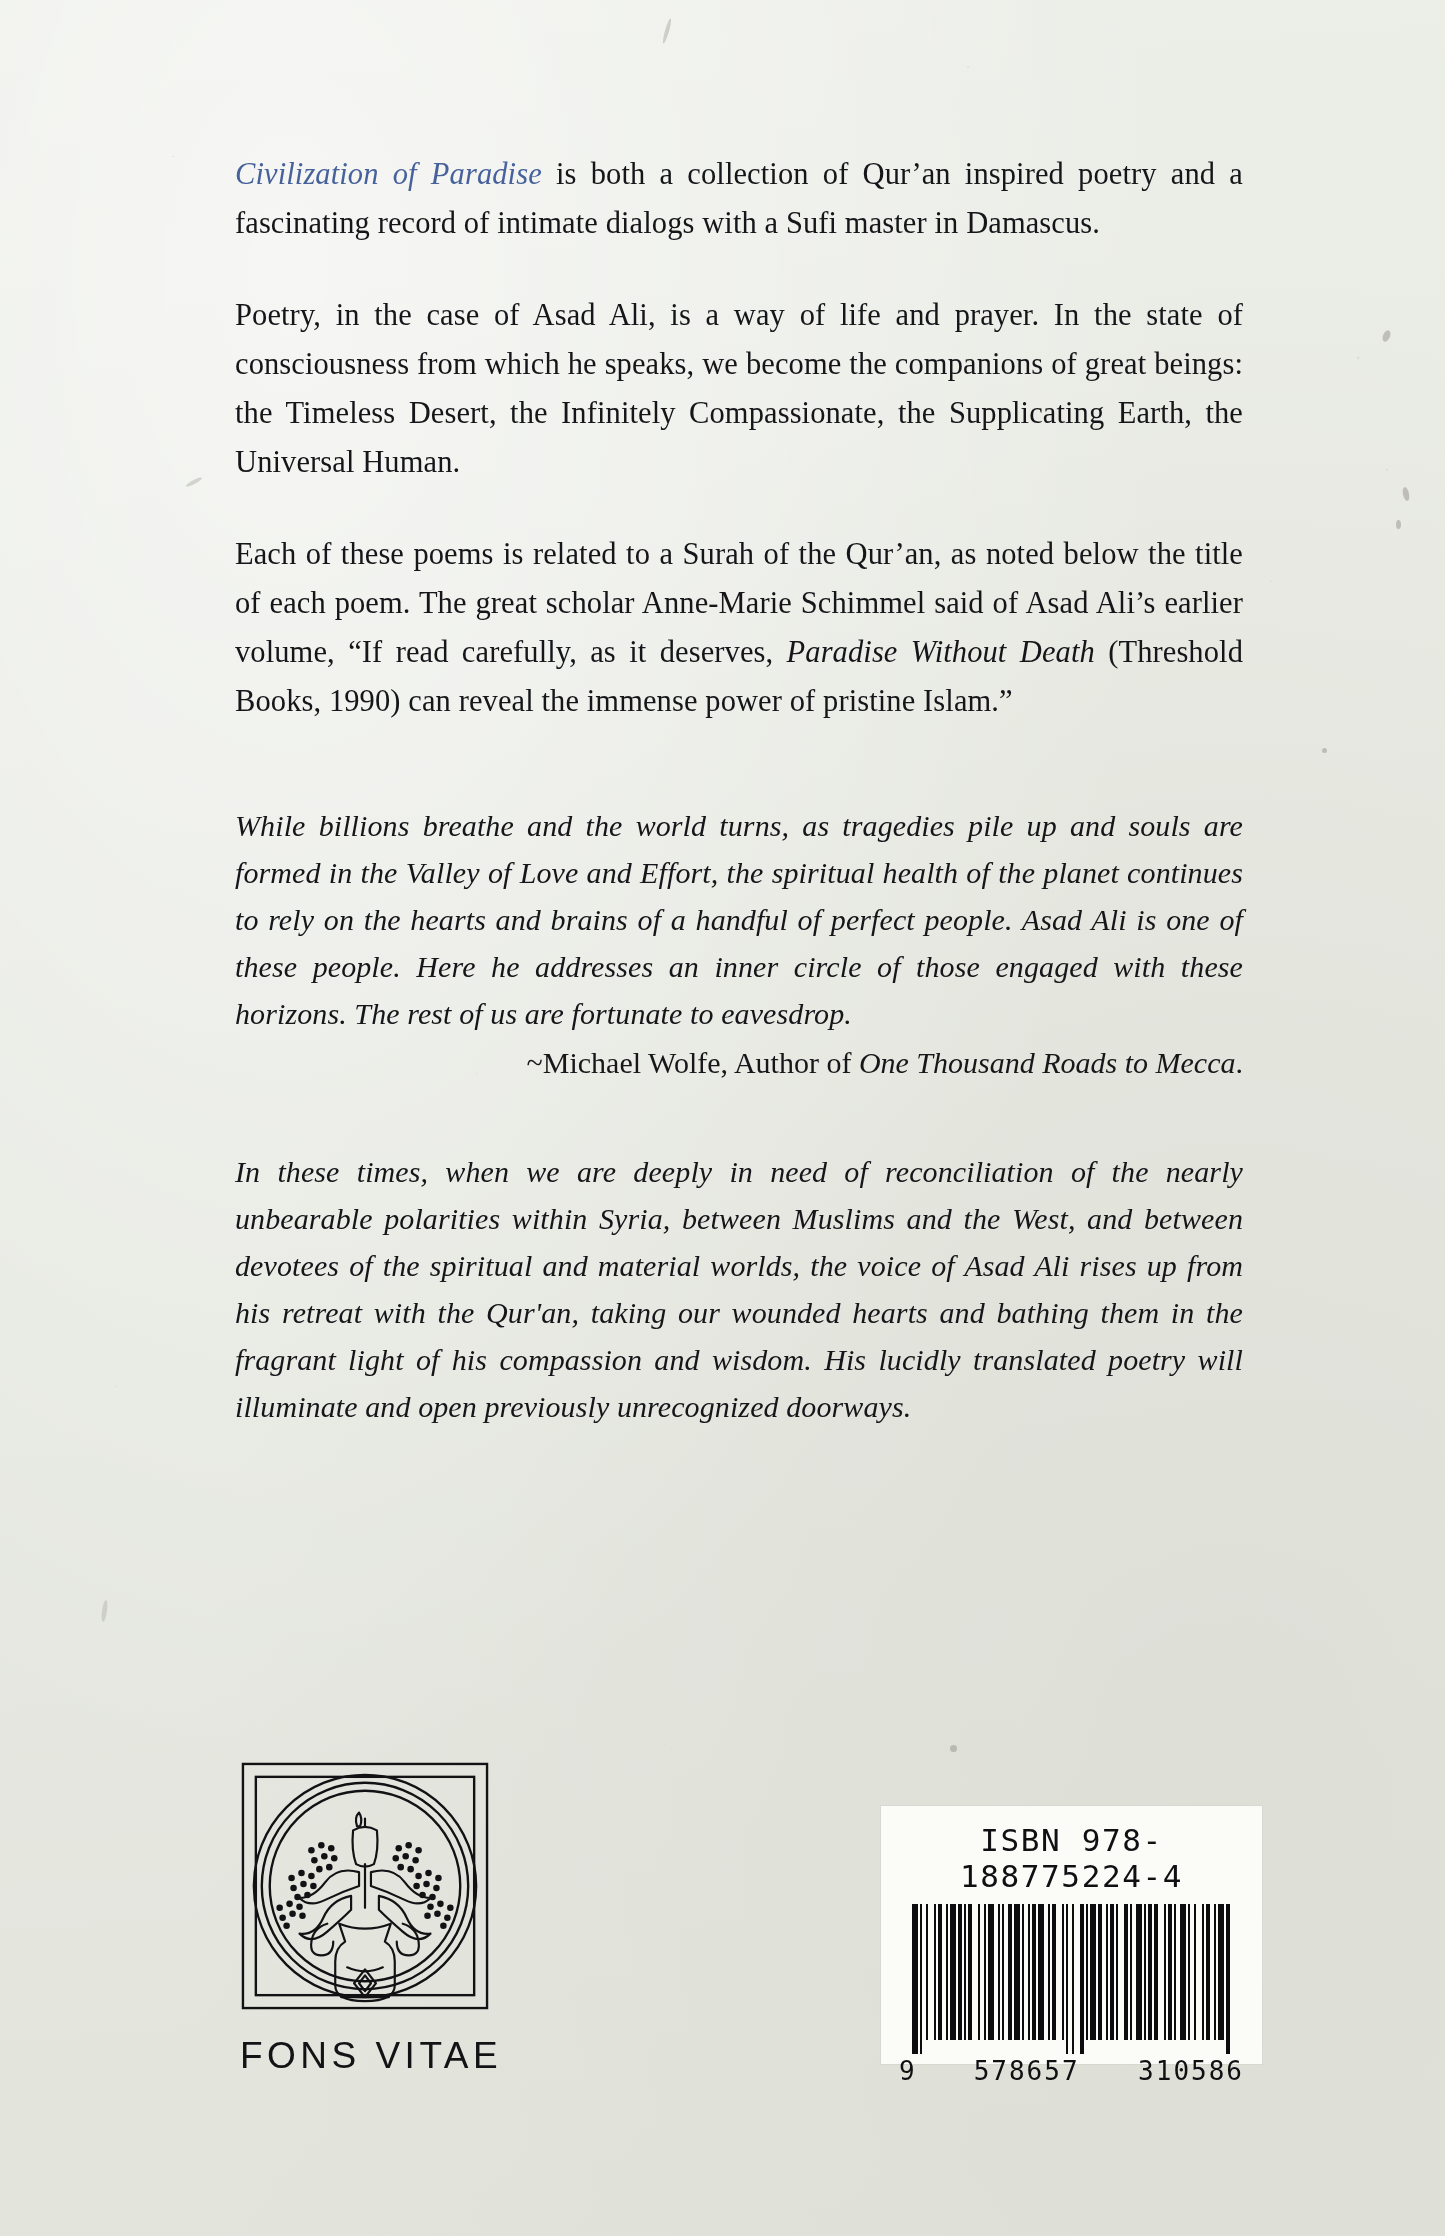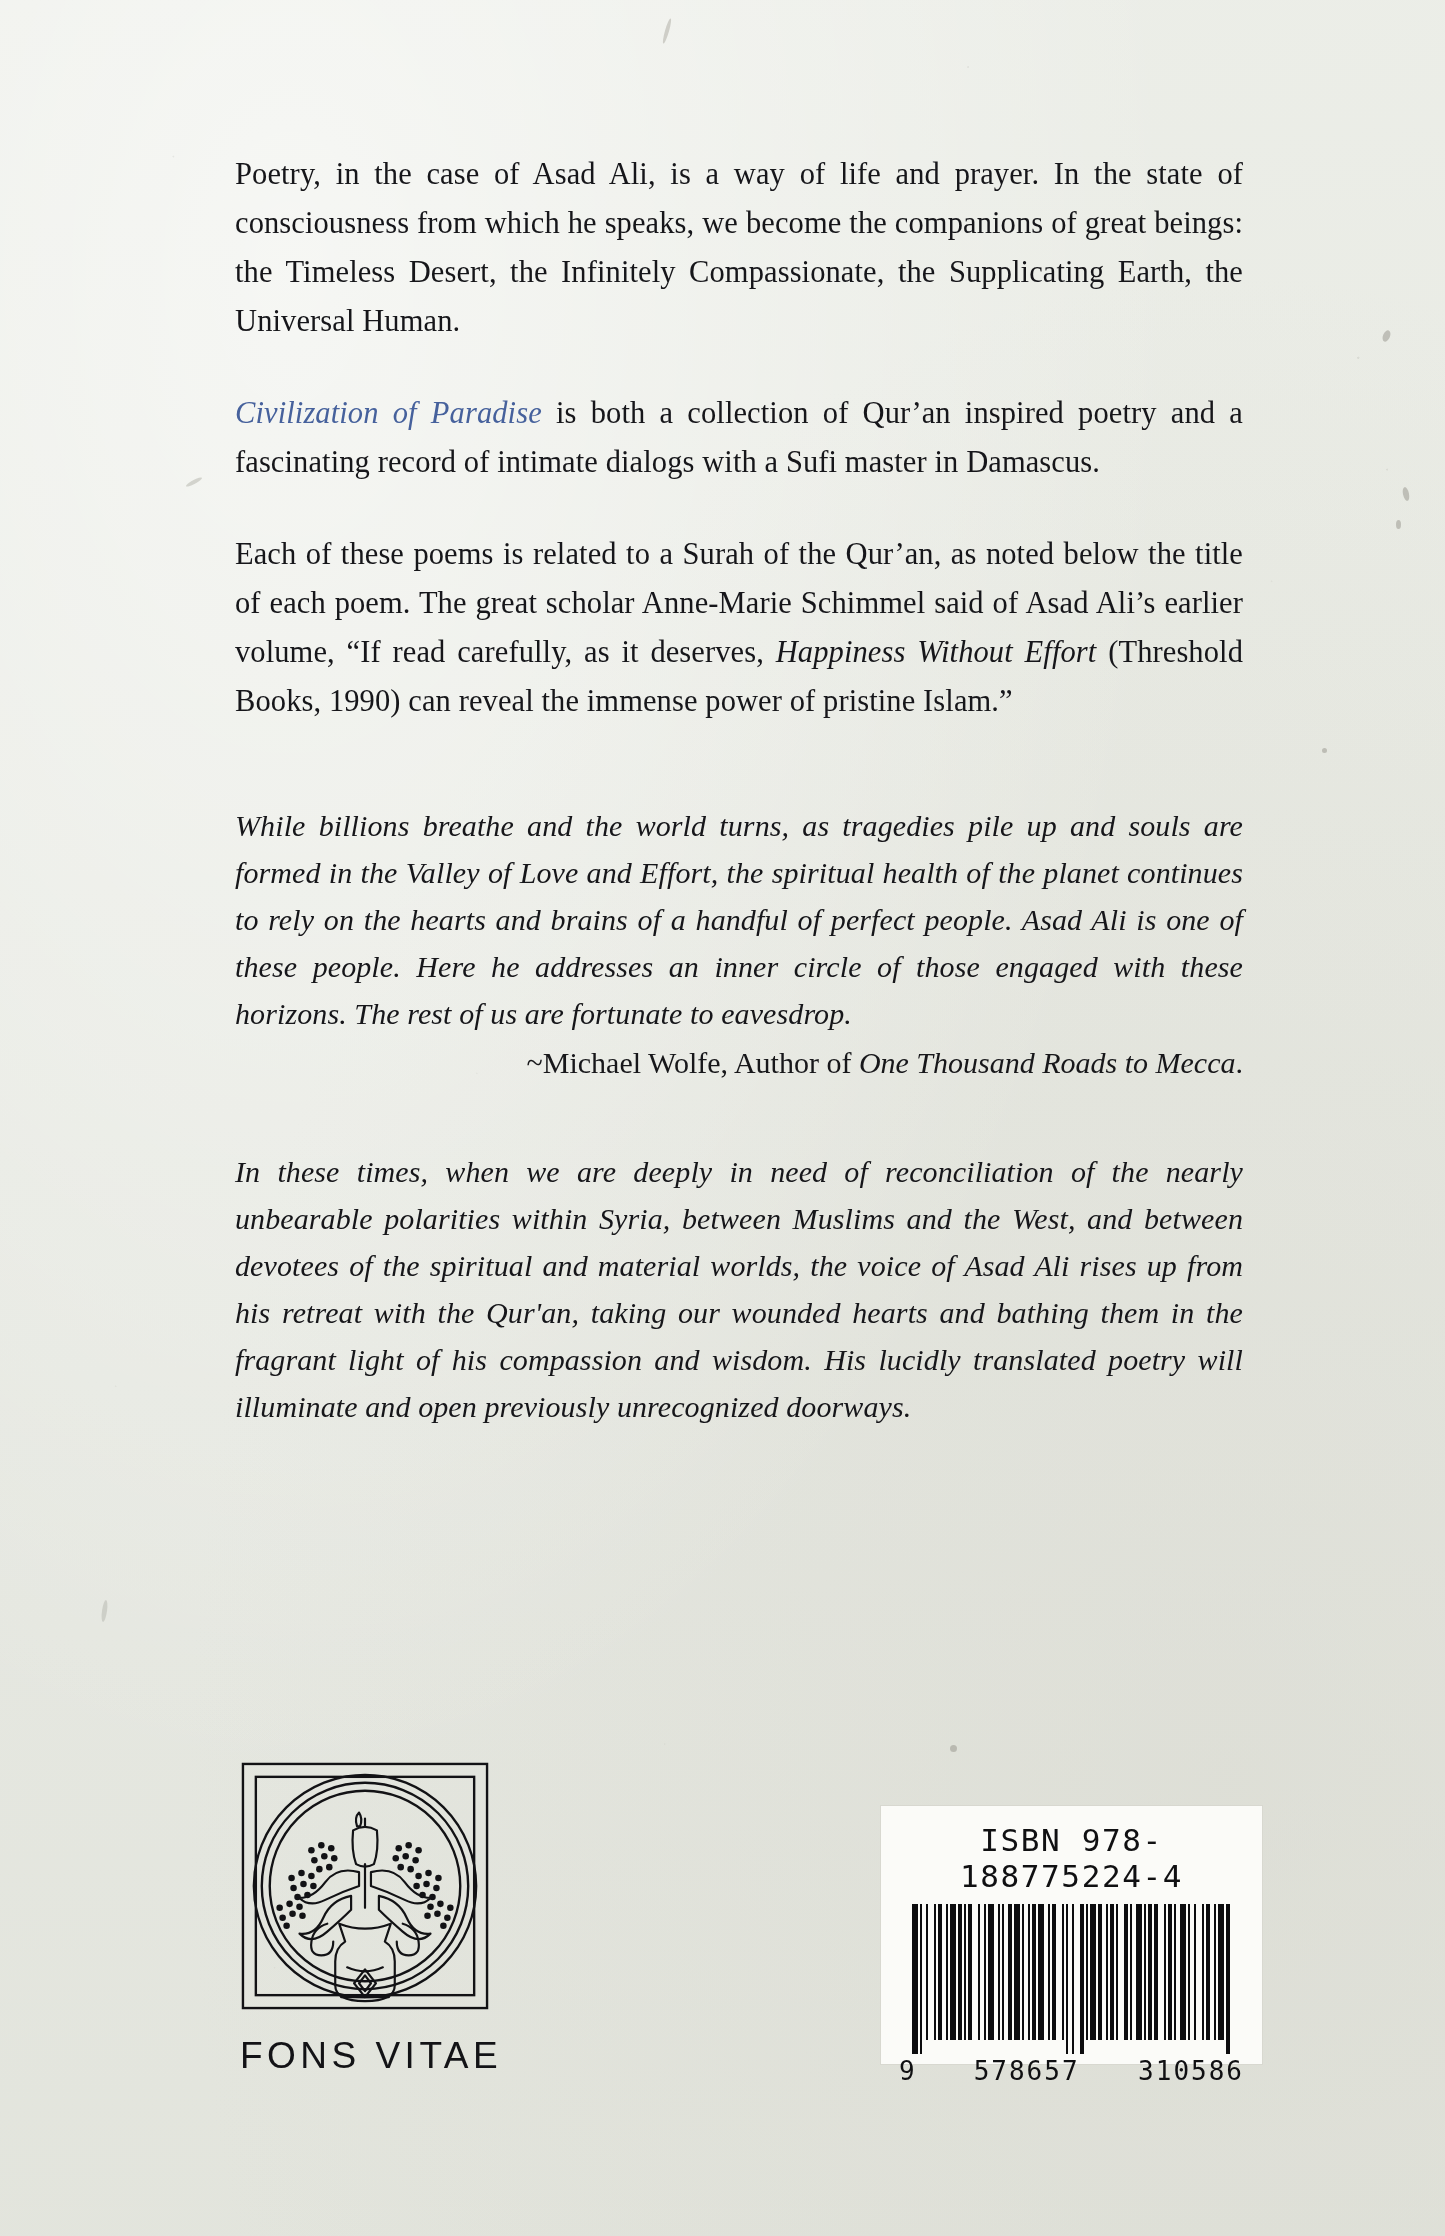--- a/index.html
+++ b/index.html
@@ -161,25 +161,25 @@
   <div class="scuff" style="left:1403px; top:487px; width:6px; height:14px; transform:rotate(-12deg);"></div>
   <div class="scuff" style="left:1396px; top:520px; width:5px; height:9px;"></div>
   <div class="scuff" style="left:1322px; top:748px; width:5px; height:5px;"></div>
   <div class="scuff" style="left:665px; top:18px; width:4px; height:26px; transform:rotate(16deg); background:rgba(150,148,138,0.38);"></div>
   <div class="scuff" style="left:185px; top:480px; width:18px; height:4px; transform:rotate(-28deg); background:rgba(150,148,138,0.35);"></div>
   <div class="scuff" style="left:102px; top:1600px; width:5px; height:22px; transform:rotate(8deg); background:rgba(150,148,138,0.30);"></div>
   <div class="scuff" style="left:950px; top:1745px; width:7px; height:7px;"></div>
 
   <div class="copy">
 
+    <p class="roman"><span class="title-accent">Civilization of Paradise</span><span> is both a collection of Qur’an inspired poetry and a fascinating record of intimate dialogs with a Sufi master in Damascus.</span></p>
+
     <p class="roman">Poetry, in the case of Asad Ali, is a way of life and prayer. In the state of consciousness from which he speaks, we become the companions of great beings: the Timeless Desert, the Infinitely Compassionate, the Supplicating Earth, the Universal Human.</p>
 
-    <p class="roman"><span class="title-accent">Civilization of Paradise</span><span> is both a collection of Qur’an inspired poetry and a fascinating record of intimate dialogs with a Sufi master in Damascus.</span></p>
-
-    <p class="roman"><span>Each of these poems is related to a Surah of the Qur’an, as noted below the title of each poem. The great scholar Anne-Marie Schimmel said of Asad Ali’s earlier volume, “If read carefully, as it deserves, </span><span class="ital-work">Happiness Without Effort</span><span> (Threshold Books, 1990) can reveal the immense power of pristine Islam.”</span></p>
+    <p class="roman"><span>Each of these poems is related to a Surah of the Qur’an, as noted below the title of each poem. The great scholar Anne-Marie Schimmel said of Asad Ali’s earlier volume, “If read carefully, as it deserves, </span><span class="ital-work">Paradise Without Death</span><span> (Threshold Books, 1990) can reveal the immense power of pristine Islam.”</span></p>
 
     <div class="gap-xl"></div>
 
     <p class="blurb">While billions breathe and the world turns, as tragedies pile up and souls are formed in the Valley of Love and Effort, the spiritual health of the planet continues to rely on the hearts and brains of a handful of perfect people. Asad Ali is one of these people. Here he addresses an inner circle of those engaged with these horizons. The rest of us are fortunate to eavesdrop.</p>
     <p class="attrib"><span>~Michael Wolfe, Author of </span><span class="work">One Thousand Roads to Mecca</span><span>.</span></p>
 
     <div class="gap-lg"></div>
 
     <p class="blurb">In these times, when we are deeply in need of reconciliation of the nearly unbearable polarities within Syria, between Muslims and the West, and between devotees of the spiritual and material worlds, the voice of Asad Ali rises up from his retreat with the Qur'an, taking our wounded hearts and bathing them in the fragrant light of his compassion and wisdom.  His lucidly translated poetry will illuminate and open previously unrecognized doorways.</p>
 

